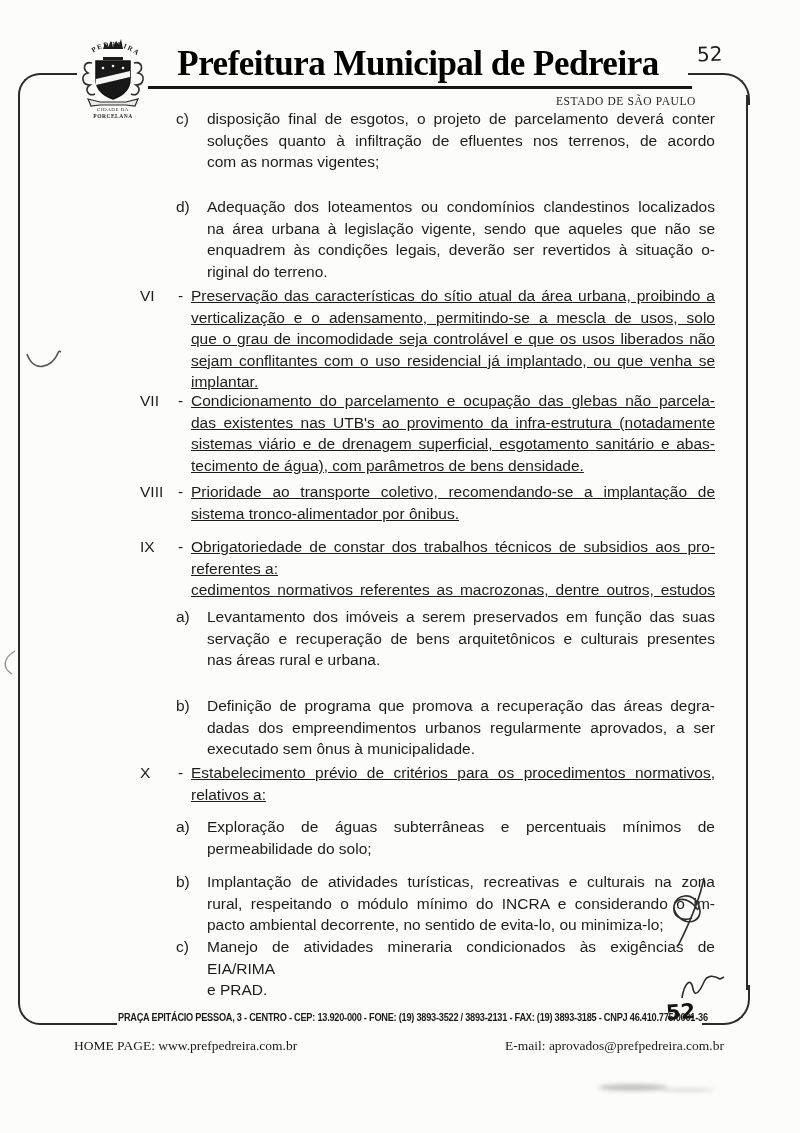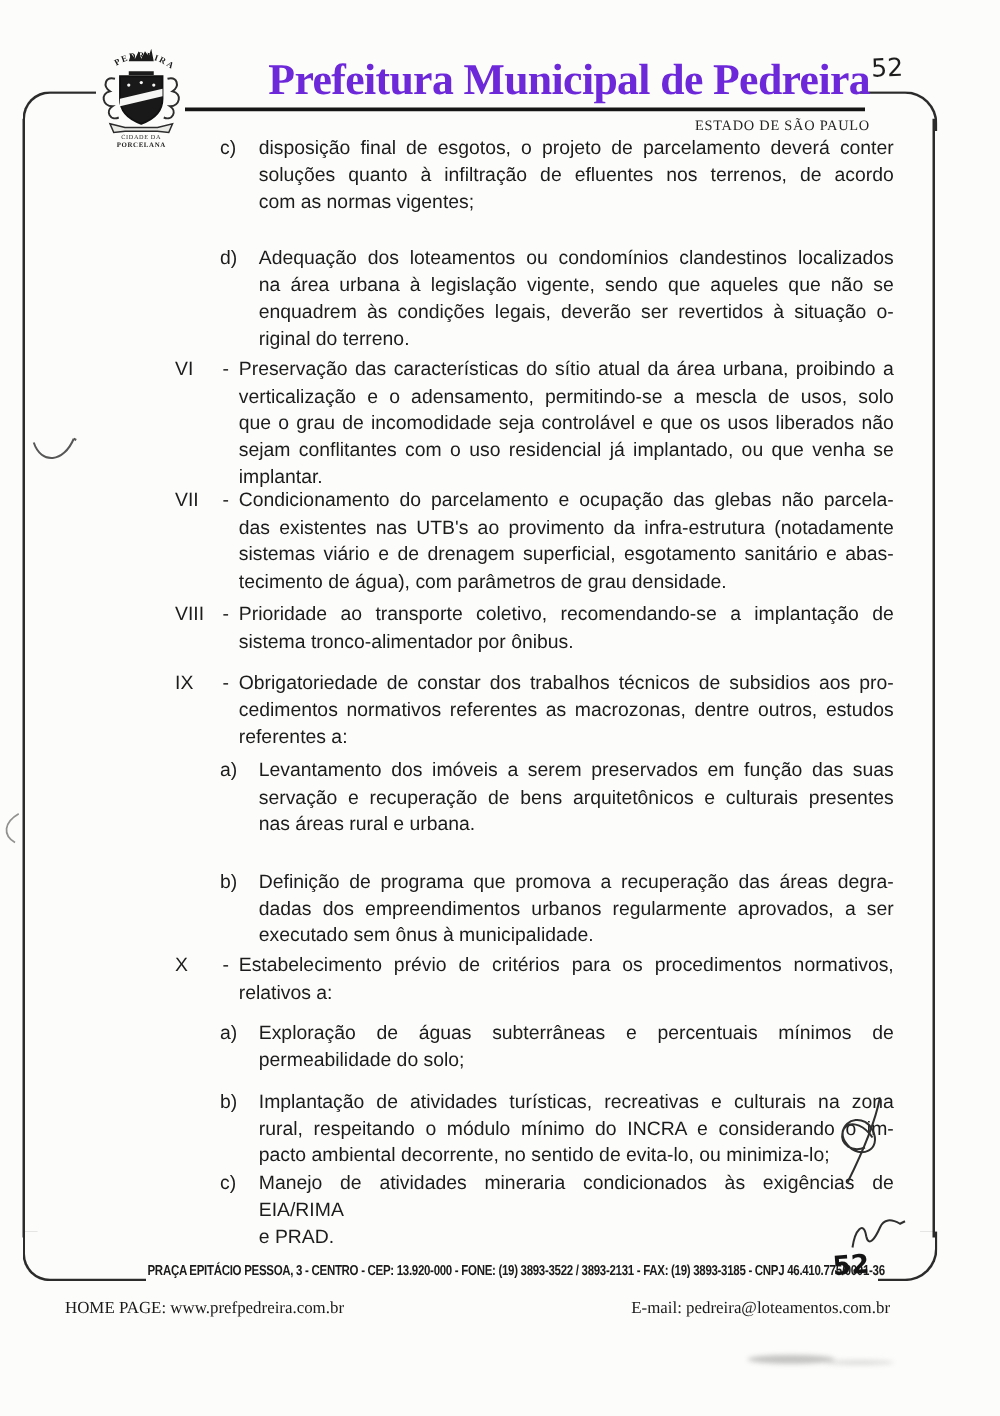--- a/index.html
+++ b/index.html
@@ -11,53 +11,53 @@
   
   .fr { position:absolute; border-color:#2b2b2b; border-style:solid; border-width:0; }
   .fr-topleft  { left:18px; top:73px; width:57px; height:30px; border-top-width:2px; border-left-width:2px; border-top-left-radius:22px; }
   .fr-leftvert { left:18px; top:95px; width:4px; height:895px; border-left-width:2px; }
   .fr-botleft  { left:18px; top:985px; width:97px; height:38px; border-bottom-width:2px; border-left-width:2px; border-bottom-left-radius:22px; }
   .fr-topright { left:688px; top:73px; width:60px; height:30px; border-top-width:2px; border-right-width:2px; border-top-right-radius:26px; }
   .fr-rightvert{ left:746px; top:95px; width:4px; height:895px; border-left-width:2px; }
   .fr-botright { left:702px; top:985px; width:46px; height:38px; border-bottom-width:2px; border-right-width:2px; border-bottom-right-radius:26px; }
   
   .doc-title {
-    position:absolute; left:140px; top:44px; width:556px; text-align:right;
+    position:absolute; left:140px; top:44px; width:556px; text-align:center;
     font-family:"Liberation Serif", serif; font-weight:bold; font-size:35px;
-    line-height:40px; color:#6d28d9; letter-spacing:-0.5px; white-space:nowrap;
+    line-height:40px; color:#000000; letter-spacing:-0.5px; white-space:nowrap;
   }
   .title-rule { position:absolute; left:148px; top:86px; width:544px; height:3px; background:#151515; }
   .subtitle {
     position:absolute; left:140px; top:95px; width:556px; text-align:right;
     font-family:"Liberation Serif", serif; font-size:11.5px; letter-spacing:0.6px; color:#222;
   }
   .page-num-top {
     position:absolute; left:697px; top:42px; font-size:20px; color:#1d1d1d;
     transform:rotate(-2deg); font-family:"DejaVu Sans", sans-serif;
   }
   .logo { position:absolute; left:76px; top:35px; }
   
   .item { position:absolute; display:flex; font-size:15.5px; line-height:21.5px; color:#1c1c1c; }
   .item.roman  { left:140px; width:575px; }
   .item.letter { left:176px; width:539px; }
   .roman .rn   { width:38px; flex:none; }
   .roman .dash { width:13px; flex:none; }
-  .roman .txt  { width:524px; }
+  .roman .txt  { width:524px;text-decoration:underline; }
   .letter .lab { width:31px; flex:none; }
   .letter .txt { width:508px; }
   .jline { text-align:justify; }
   .jline.just { text-align-last:justify; }
   
   .addr {
     position:absolute; left:118px; top:1011px; white-space:nowrap;
     font-size:11.5px; font-weight:700; letter-spacing:-0.3px; color:#1a1a1a;
     transform:scaleX(0.8); transform-origin:left center;
   }
   .foot2 { position:absolute; top:1038px; font-family:"Liberation Serif", serif; font-size:13.5px; color:#1a1a1a; }
-  .foot2.home { left:52px; }
+  .foot2.home { left:74px; }
   .foot2.mail { left:505px; }
   .page-num-bottom {
     position:absolute; left:666px; top:1000px; font-size:21px; font-weight:bold;
     color:#141414; transform:rotate(-4deg); font-family:"DejaVu Sans", sans-serif;
   }
   
   .mark { position:absolute; }
   .smudge { position:absolute; background:#8a8a8a; border-radius:50%; filter:blur(2px); }
   .sm1 { left:598px; top:1084px; width:70px; height:7px; opacity:.5; }
   .sm2 { left:660px; top:1088px; width:55px; height:4px; opacity:.28; }
@@ -135,40 +135,40 @@
       </div>
   </div>
 
   <div class="item roman" style="top:390px">
     <div class="rn">VII</div>
     <div class="dash">-</div>
     <div class="txt">
         <div class="jline just">Condicionamento do parcelamento e ocupação das glebas não parcela-</div>
         <div class="jline just">das existentes nas UTB's ao provimento da infra-estrutura (notadamente</div>
         <div class="jline just">sistemas viário e de drenagem superficial, esgotamento sanitário e abas-</div>
-        <div class="jline">tecimento de água), com parâmetros de grau densidade.</div>
+        <div class="jline">tecimento de água), com parâmetros de bens densidade.</div>
       </div>
   </div>
 
   <div class="item roman" style="top:481px">
     <div class="rn">VIII</div>
     <div class="dash">-</div>
     <div class="txt">
         <div class="jline just">Prioridade ao transporte coletivo, recomendando-se a implantação de</div>
         <div class="jline">sistema tronco-alimentador por ônibus.</div>
       </div>
   </div>
 
   <div class="item roman" style="top:536px">
     <div class="rn">IX</div>
     <div class="dash">-</div>
     <div class="txt">
         <div class="jline just">Obrigatoriedade de constar dos trabalhos técnicos de subsidios aos pro-</div>
+        <div class="jline">referentes a:</div>
         <div class="jline just">cedimentos normativos referentes as macrozonas, dentre outros, estudos</div>
-        <div class="jline">referentes a:</div>
       </div>
   </div>
 
   <div class="item letter" style="top:606px">
     <div class="lab">a)</div>
     <div class="txt">
         <div class="jline just">Levantamento dos imóveis a serem preservados em função das suas</div>
         <div class="jline just">servação e recuperação de bens arquitetônicos e culturais presentes</div>
         <div class="jline">nas áreas rural e urbana.</div>
       </div>
@@ -230,19 +230,19 @@
   </svg>
 
   <div class="addr">PRAÇA EPITÁCIO PESSOA, 3 - CENTRO - CEP: 13.920-000 - FONE: (19) 3893-3522 / 3893-2131 - FAX: (19) 3893-3185 - CNPJ 46.410.775/0001-36</div>
   <div class="page-num-bottom">52</div>
   <div class="foot2 home">
     <span>HOME PAGE:</span>
     <span>www.prefpedreira.com.br</span>
   </div>
   <div class="foot2 mail">
     <span>E-mail:</span>
-    <span>pedreira@loteamentos.com.br</span>
+    <span>aprovados@prefpedreira.com.br</span>
   </div>
 
   <div class="smudge sm1"></div>
   <div class="smudge sm2"></div>
 
 </div>
 
 </body></html>

